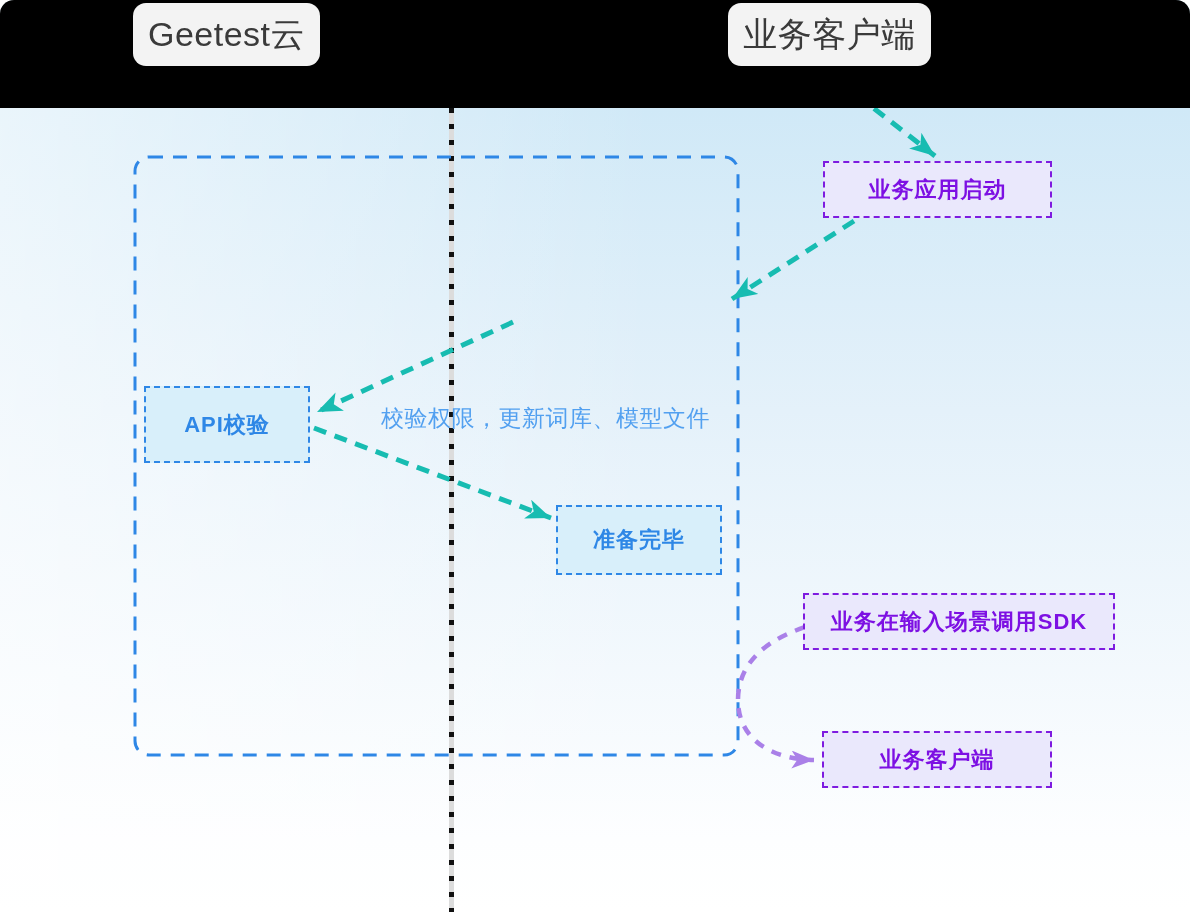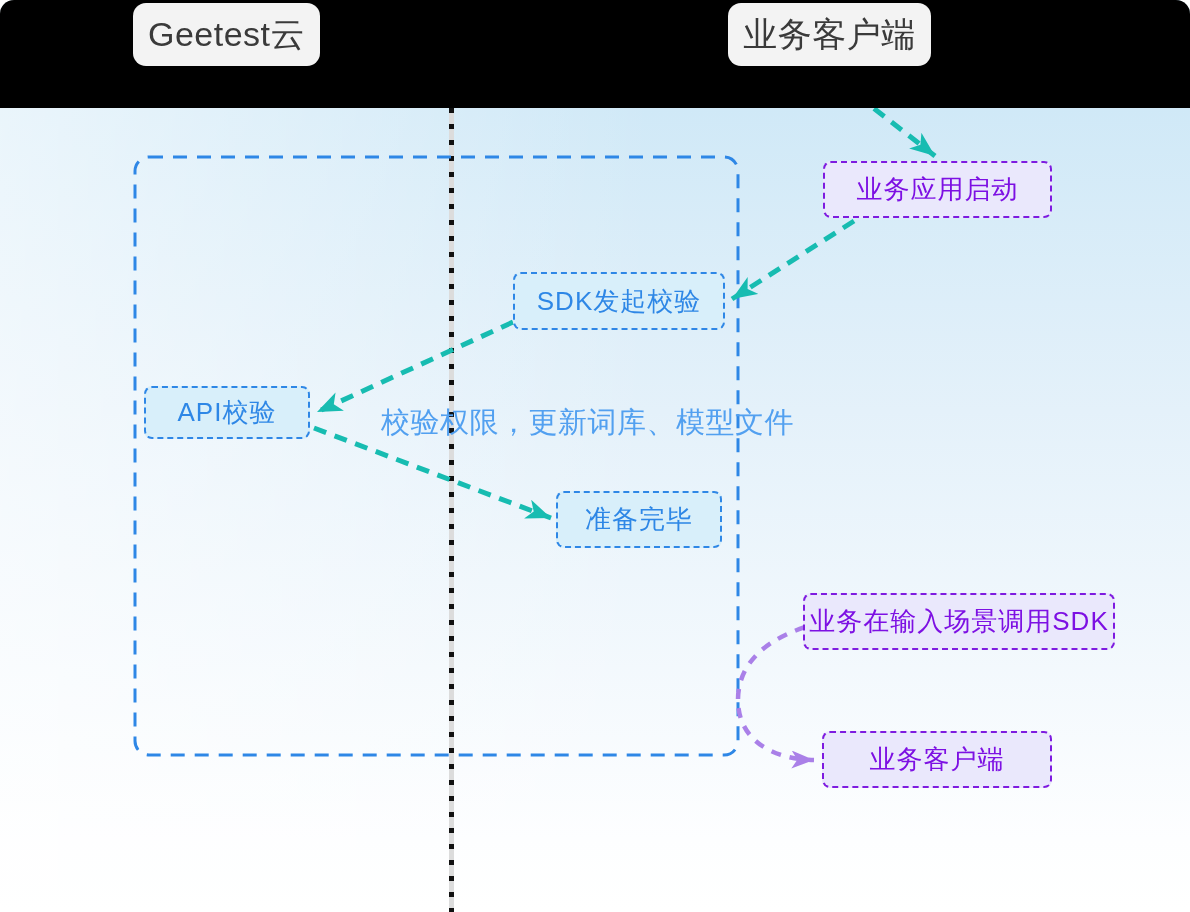--- a/index.html
+++ b/index.html
@@ -28,34 +28,34 @@
   
   svg.overlay{position:absolute;left:0;top:0;z-index:2;}
   .bigrect{fill:none;stroke:var(--blue,#2e87e6);stroke-width:3;stroke-dasharray:14 10;}
   .arrow-teal{fill:none;stroke:var(--teal-arrow,#17bcb1);stroke-width:5;stroke-dasharray:13 9;}
   .arrow-purple{fill:none;stroke:var(--purple-arrow,#aa80e8);stroke-width:4.5;stroke-dasharray:10 9;}
   .head-teal{fill:var(--teal-arrow,#17bcb1);}
   .head-purple{fill:var(--purple-arrow,#aa80e8);}
   
   .annotation{
     position:absolute;left:381px;top:403px;width:344px;z-index:3;
-    color:var(--annotation-text,#52a0f0);font-size:29px;letter-spacing:0.5px;white-space:nowrap;
+    color:var(--annotation-text,#52a0f0);font-size:23px;letter-spacing:0.5px;white-space:nowrap;
   }
   
   .node{
-    position:absolute;z-index:4;box-sizing:border-box;border-radius:8px;
+    position:absolute;z-index:4;box-sizing:border-box;border-radius:0;
     display:flex;align-items:center;justify-content:center;
-    font-size:26px;font-weight:400;letter-spacing:1px;white-space:nowrap;
+    font-size:22px;font-weight:700;letter-spacing:1px;white-space:nowrap;
   }
   .node.blue{border:2px dashed var(--blue,#2e87e6);background:var(--blue-fill,#d8effa);color:var(--blue-text,#2e87e6);}
   .node.purple{border:2px dashed var(--purple-border,#7e1be0);background:var(--purple-fill,#eae8fc);color:var(--purple-text,#7d10e3);}
   .n-app-start{left:823px;top:161px;width:229px;height:57px;}
   .n-sdk-verify{left:513px;top:272px;width:212px;height:58px;}
-  .n-api-verify{left:144px;top:386px;width:166px;height:53px;}
-  .n-ready{left:556px;top:491px;width:166px;height:57px;}
+  .n-api-verify{left:144px;top:386px;width:166px;height:77px;}
+  .n-ready{left:556px;top:505px;width:166px;height:70px;}
   .n-call-sdk{left:803px;top:593px;width:312px;height:57px;}
   .n-result{left:822px;top:731px;width:230px;height:57px;}
 </style>
 </head>
 <body>
 
 <div id="canvas">
 
   <div class="divider"></div>
 
@@ -74,21 +74,20 @@
     <path class="arrow-teal" d="M822,68 L935,156" marker-end="url(#mTeal)"></path>
     <path class="arrow-teal" d="M854,221 L732,299" marker-end="url(#mTeal)"></path>
     <path class="arrow-teal" d="M513,322 L317,412" marker-end="url(#mTeal)"></path>
     <path class="arrow-teal" d="M314,428 L551,518" marker-end="url(#mTeal)"></path>
     <path class="arrow-purple" d="M823,622 C765,636 738,664 738,700 C738,737 768,759 814,760" marker-end="url(#mPurple)"></path>
   </svg>
 
   <div class="annotation">校验权限，更新词库、模型文件</div>
 
   <div class="node purple n-app-start">业务应用启动</div>
-  <div class="node blue n-sdk-verify">SDK发起校验</div>
   <div class="node blue n-api-verify">API校验</div>
   <div class="node blue n-ready">准备完毕</div>
   <div class="node purple n-call-sdk">业务在输入场景调用SDK</div>
   <div class="node purple n-result">业务客户端</div>
 
   <div class="header">
     <div class="lane-label lane-left">Geetest云</div>
     <div class="lane-label lane-right">业务客户端</div>
   </div>
 

